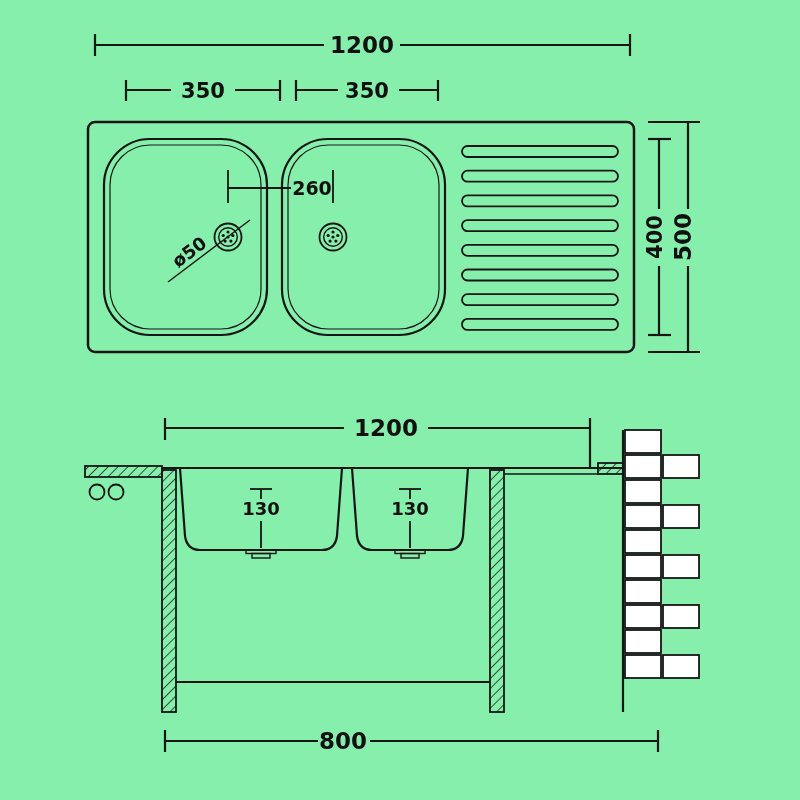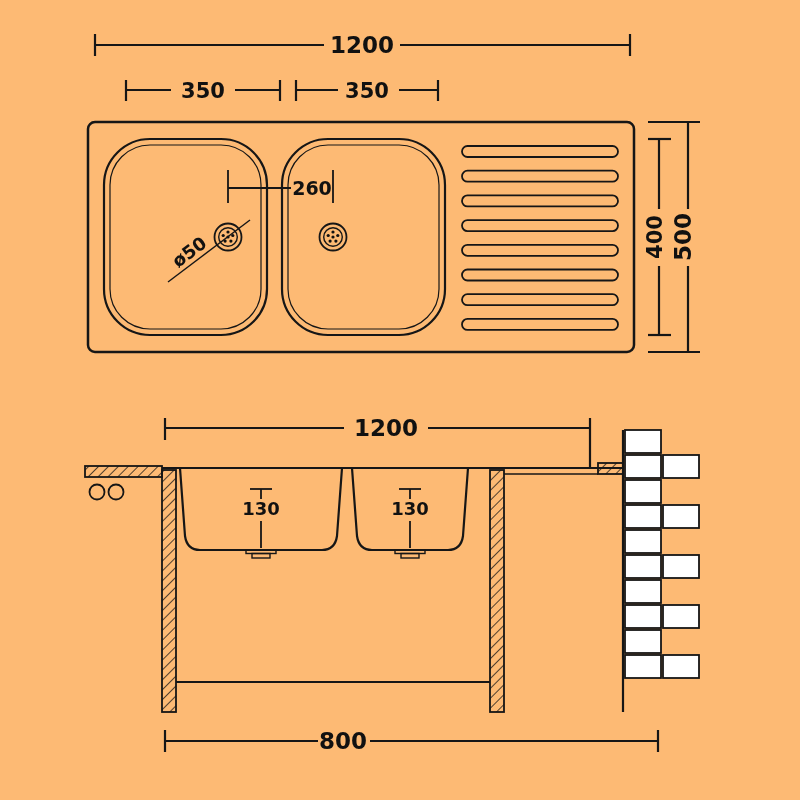--- a/index.html
+++ b/index.html
@@ -1,16 +1,16 @@
 <!DOCTYPE html>
 <html><head>
 <meta charset="utf-8">
 <style>
   html,body{margin:0;padding:0;background:#ffffff;}
-  .canvas{position:relative;width:800px;height:800px;background:#fdba74;overflow:hidden;}
+  .canvas{position:relative;width:800px;height:800px;background:#86efac;overflow:hidden;}
   svg{position:absolute;left:0;top:0;}
   svg line, svg path, svg rect, svg circle{stroke:#161616;fill:none;stroke-linecap:butt;}
   .sw25{stroke-width:2.5px;} .sw22{stroke-width:2.2px;} .sw18{stroke-width:1.8px;}
   .sw14{stroke-width:1.4px;} .sw12{stroke-width:1.2px;}
   text.dim{font-family:"DejaVu Sans",sans-serif;font-weight:bold;fill:#111;text-anchor:middle;stroke:none;}
   .fs23{font-size:23px;} .fs21{font-size:21px;} .fs19{font-size:19px;} .fs18{font-size:18px;}
   .dot{fill:#111;stroke:none;}
   .brick{fill:#ffffff;}
   .hatchfill{fill:url(#hatch);}
 </style>

